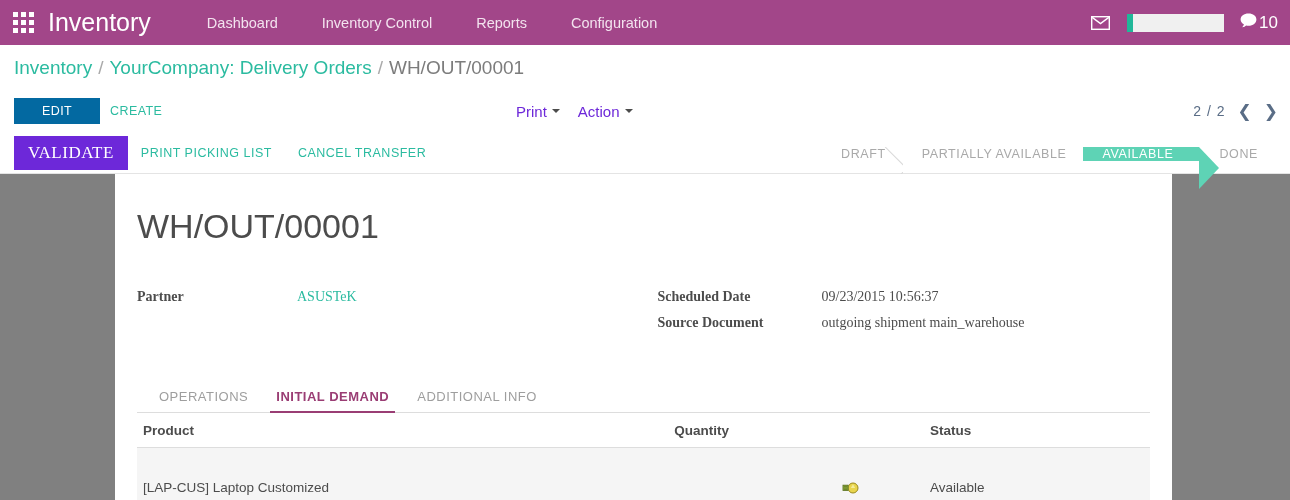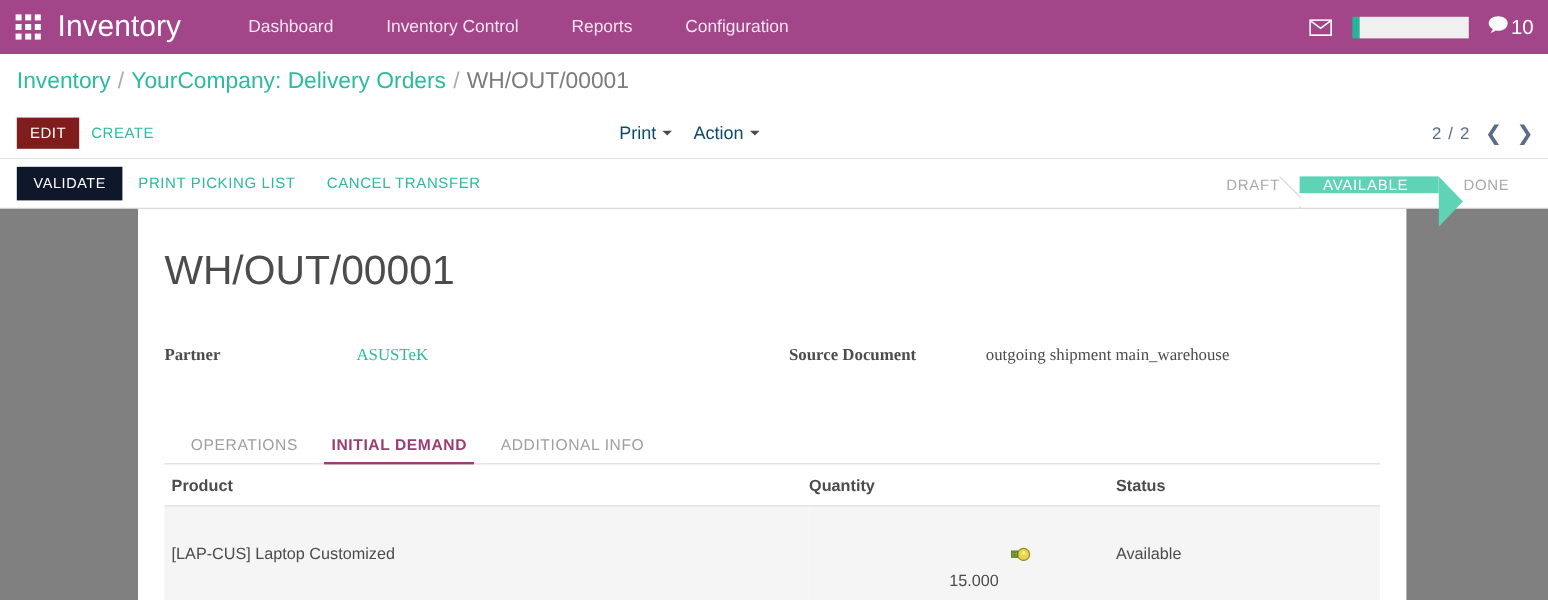--- a/index.html
+++ b/index.html
@@ -91,45 +91,45 @@
 
   
   #control-row {
     height: 42px;
     background: #ffffff;
     display: flex; align-items: center;
     padding-left: 14px;
     position: relative;
   }
   .btn-primary {
-    background: #7f1d1d;
+    background: #0369a1;
     color: #ffffff;
     font-size: 12.5px;
     letter-spacing: .4px;
-    padding: 6px 11px;
+    padding: 6px 28px;
     border: none;
     cursor: pointer;
     font-family: inherit;
   }
   .btn-link {
     background: none; border: none;
     color: #2bbba0;
     font-size: 12.5px;
     letter-spacing: .4px;
     padding: 6px 10px;
     cursor: pointer;
     font-family: inherit;
   }
   #print-action-group {
     position: absolute;
     left: 516px;
     display: flex; align-items: center; gap: 18px;
   }
   .dropdown-toggle {
-    font-size: 15px; color: #0c4a6e;
+    font-size: 15px; color: #6d28d9;
     cursor: pointer;
     display: flex; align-items: center; gap: 5px;
   }
   .caret {
     width: 0; height: 0;
     border-left: 4px solid transparent;
     border-right: 4px solid transparent;
     border-top: 4px solid #4c4c4c;
     display: inline-block;
   }
@@ -149,28 +149,28 @@
   
   #statusbar-row {
     height: 42px;
     background: #ffffff;
     display: flex; align-items: center;
     padding-left: 14px;
     position: relative;
     border-bottom: 1px solid #e4e4e4;
   }
   .wf-btn-primary {
-    background: #0f172a;
+    background: #6d28d9;
     color: #fff;
-    font-size: 12px;
+    font-size: 17px;
     letter-spacing: .5px;
     padding: 7px 14px;
     border: none;
     cursor: pointer;
-    font-family: Liberation Sans, sans-serif;
+    font-family: Liberation Serif, serif;
   }
   .wf-btn-link {
     background: none; border: none;
     color: #2bbba0;
     font-size: 12.5px;
     letter-spacing: .5px;
     padding: 7px 13px;
     cursor: pointer;
     font-family: inherit;
   }
@@ -428,20 +428,23 @@
 <div id="statusbar-row">
   <button class="wf-btn-primary">VALIDATE</button>
   <button class="wf-btn-link">PRINT PICKING LIST</button>
   <button class="wf-btn-link">CANCEL TRANSFER</button>
 
   <div id="statusbar">
     <div class="stage">
       <span>DRAFT</span>
       <span class="arrow-line"></span>
     </div>
+    <div class="stage">
+      <span>PARTIALLY AVAILABLE</span>
+    </div>
     <div class="stage active">
       <span>AVAILABLE</span>
     </div>
     <div class="stage last">
       <span>DONE</span>
     </div>
   </div>
 </div>
 
 <div id="page-bg">
@@ -450,20 +453,24 @@
     <h1 id="record-title">WH/OUT/00001</h1>
 
     <div id="field-grid">
       <div class="field-col left">
         <div class="field-row">
           <span class="field-label">Partner</span>
           <span class="field-value link">ASUSTeK</span>
         </div>
       </div>
       <div class="field-col right">
+        <div class="field-row">
+          <span class="field-label">Scheduled Date</span>
+          <span class="field-value">09/23/2015 10:56:37</span>
+        </div>
         <div class="field-row">
           <span class="field-label">Source Document</span>
           <span class="field-value">outgoing shipment main_warehouse</span>
         </div>
       </div>
     </div>
 
     <div id="notebook">
       <div id="tabs">
         <div class="tab">OPERATIONS</div>

